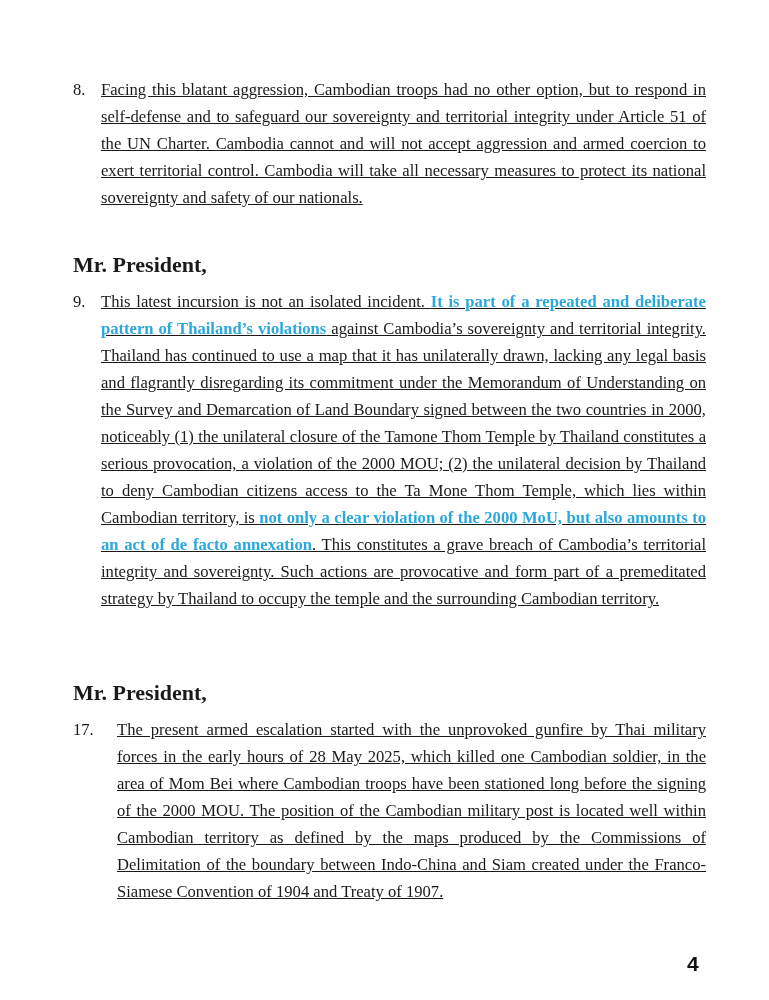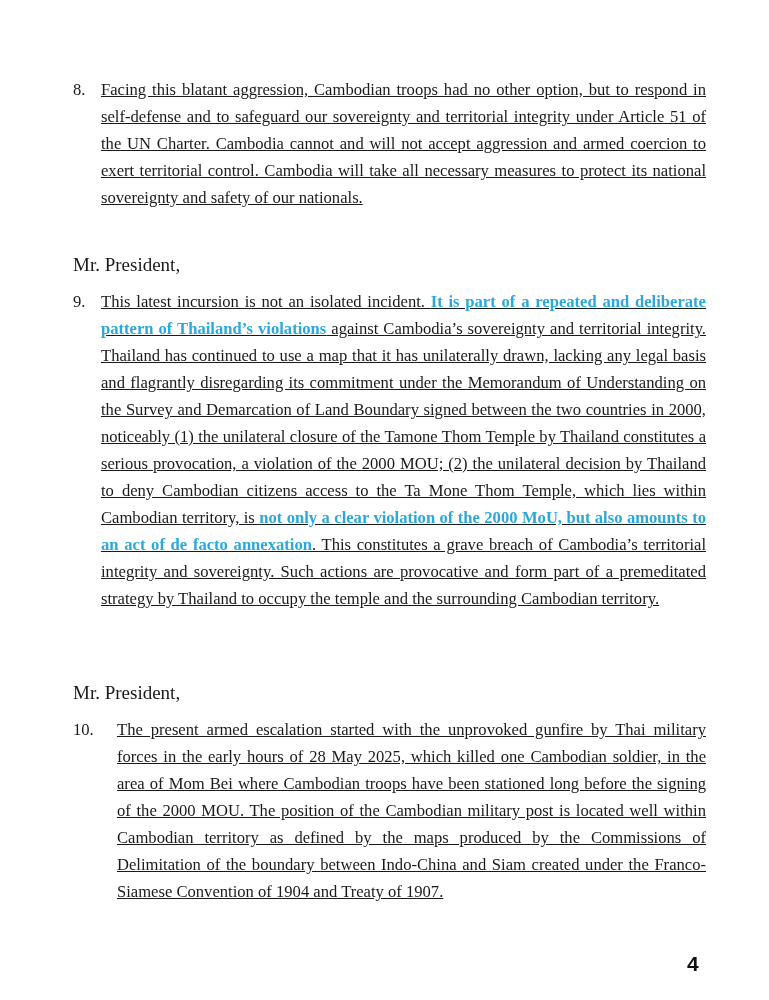--- a/index.html
+++ b/index.html
@@ -43,22 +43,22 @@
     .para.p10 .body {
       margin-left: 44px;
     }
     .hl {
       color: #2aa8dc;
       font-weight: bold;
     }
     .salutation {
       position: absolute;
       left: 73px;
-      font-size: 19px;
-      font-weight: normal;
+      font-size: 22px;
+      font-weight: bold;
       line-height: 27px;
     }
     .page-number {
       position: absolute;
       left: 687px;
       top: 952px;
       font-family: "Liberation Sans", "DejaVu Sans", sans-serif;
       font-size: 21px;
       font-weight: bold;
       color: #111;
@@ -79,21 +79,21 @@
   <div class="salutation" style="top:251px;">Mr. President,</div>
 
   <div class="para p9" style="top:288px;">
     <span class="num">9.</span>
     <span class="body"><span>This latest incursion is not an isolated incident. </span><span class="hl">It is part of a repeated and deliberate pattern of Thailand’s violations</span><span> against Cambodia’s sovereignty and territorial integrity. Thailand has continued to use a map that it has unilaterally drawn, lacking any legal basis and flagrantly disregarding its commitment under the Memorandum of Understanding on the Survey and Demarcation of Land Boundary signed between the two countries in 2000, noticeably (1) the unilateral closure of the Tamone Thom Temple by Thailand constitutes a serious provocation, a violation of the 2000 MOU; (2) the unilateral decision by Thailand to deny Cambodian citizens access to the Ta Mone Thom Temple, which lies within Cambodian territory, is </span><span class="hl">not only a clear violation of the 2000 MoU, but also amounts to an act of de facto annexation</span><span>. This constitutes a grave breach of Cambodia’s territorial integrity and sovereignty. Such actions are provocative and form part of a premeditated strategy by Thailand to occupy the temple and the surrounding Cambodian territory.</span></span>
   </div>
 
   <div class="salutation" style="top:679px;">Mr. President,</div>
 
   <div class="para p10" style="top:716px;">
-    <span class="num">10.</span>
+    <span class="num">17.</span>
     <span class="body">
       <span>The present armed escalation started with the unprovoked gunfire by Thai military forces in the early hours of 28 May 2025, which killed one Cambodian soldier, in the area of Mom Bei where Cambodian troops have been stationed long before the signing of the 2000 MOU.  The position of the Cambodian military post is located well within Cambodian territory as defined by the maps produced by the Commissions of Delimitation of the boundary between Indo-China and Siam created under the Franco-Siamese Convention of 1904 and Treaty of 1907.</span>
     </span>
   </div>
 
   <div class="page-number">4</div>
 
 </div>
 
 </body></html>

